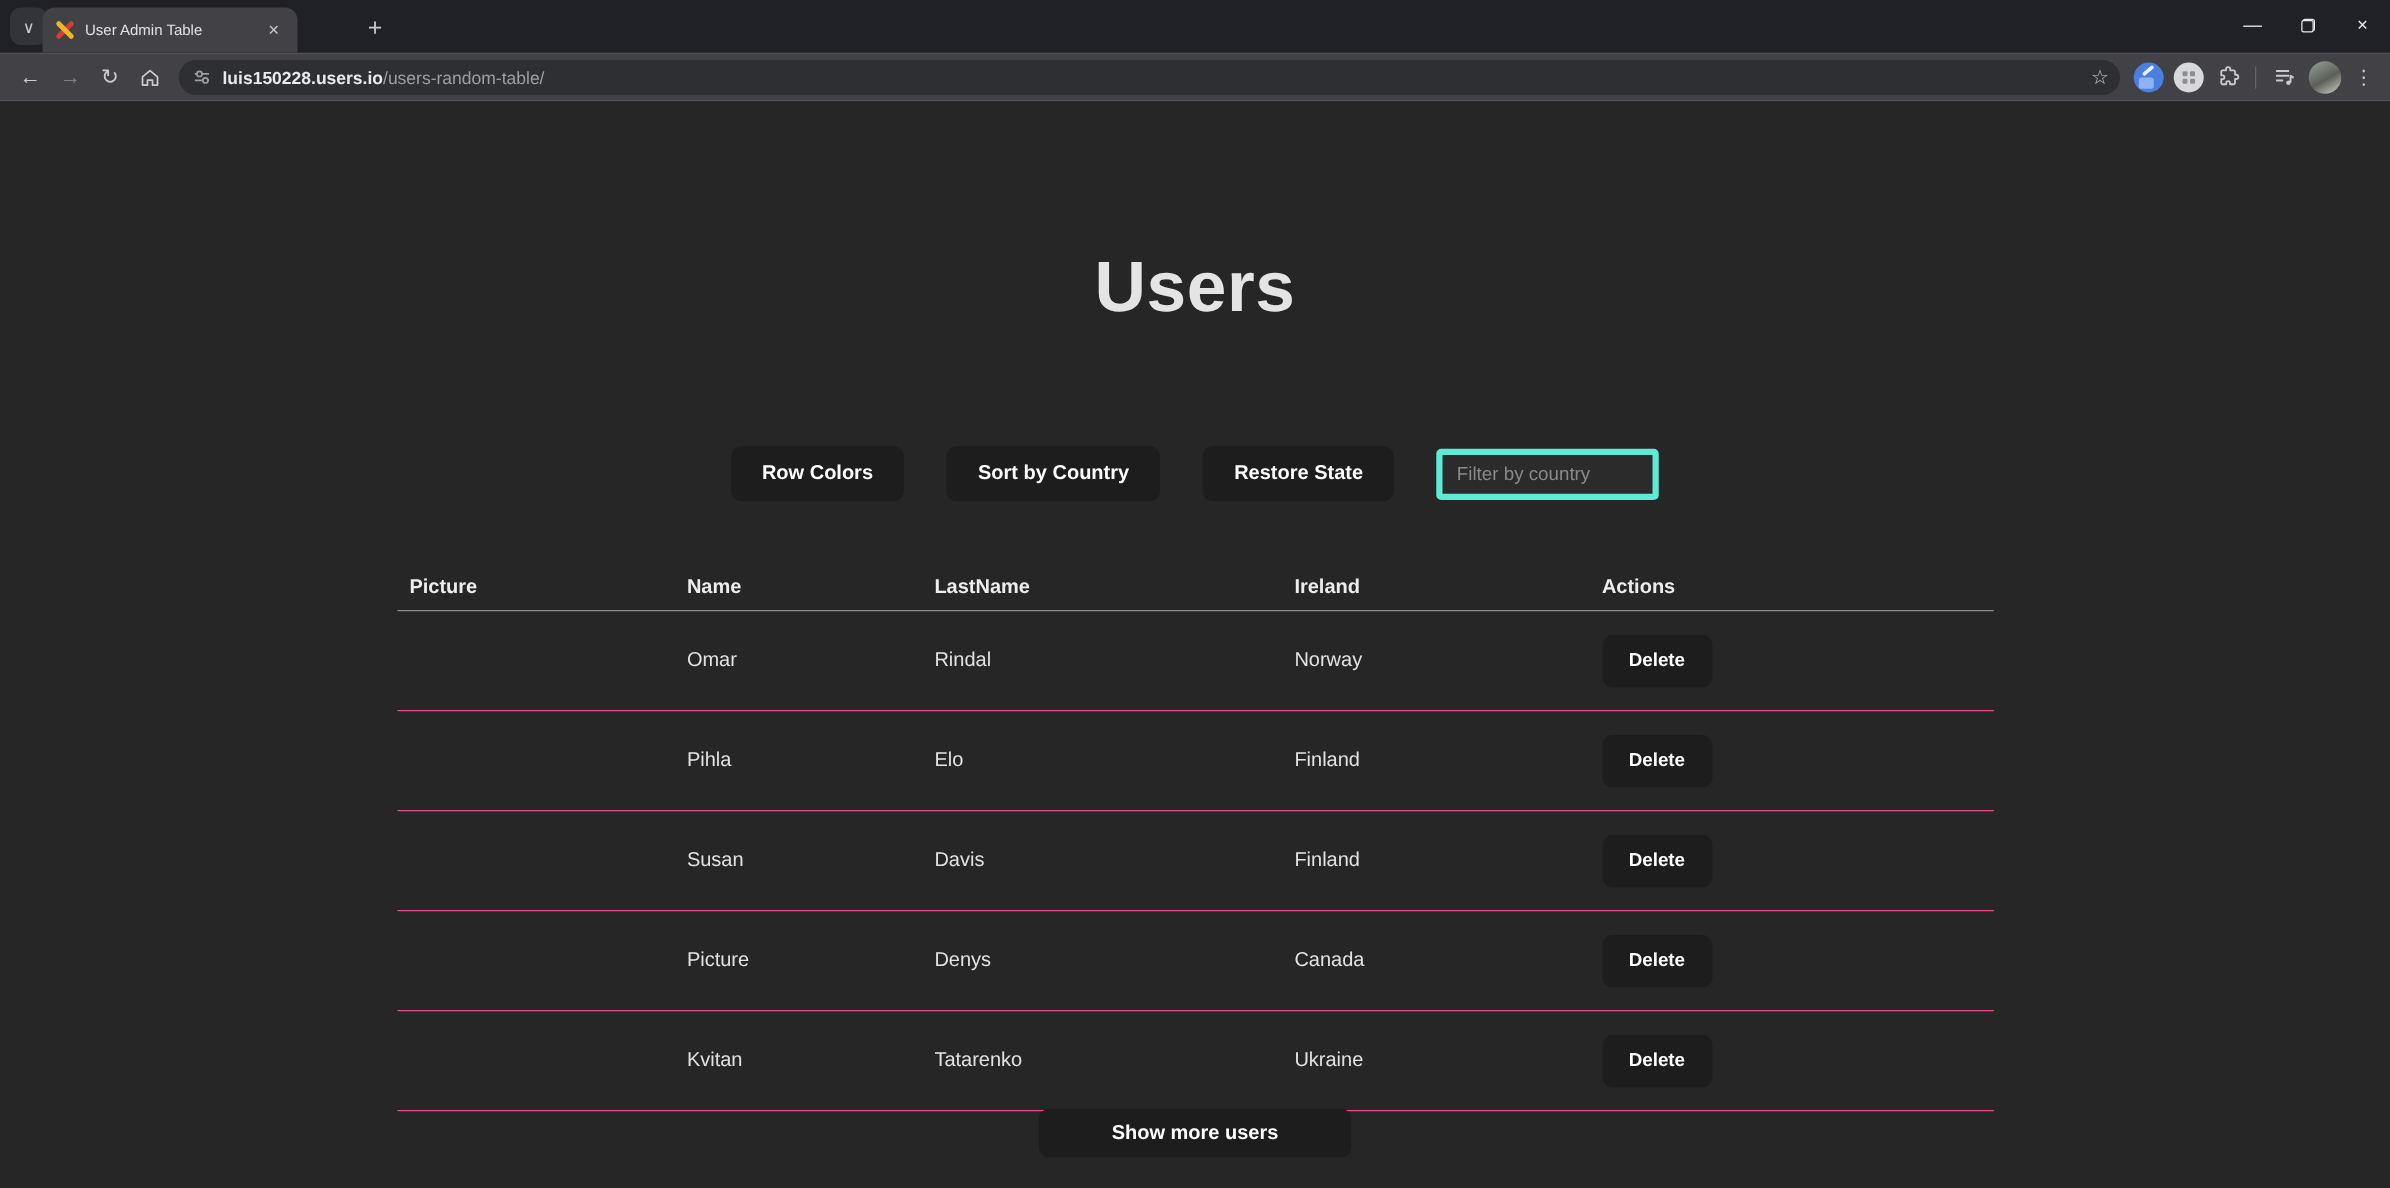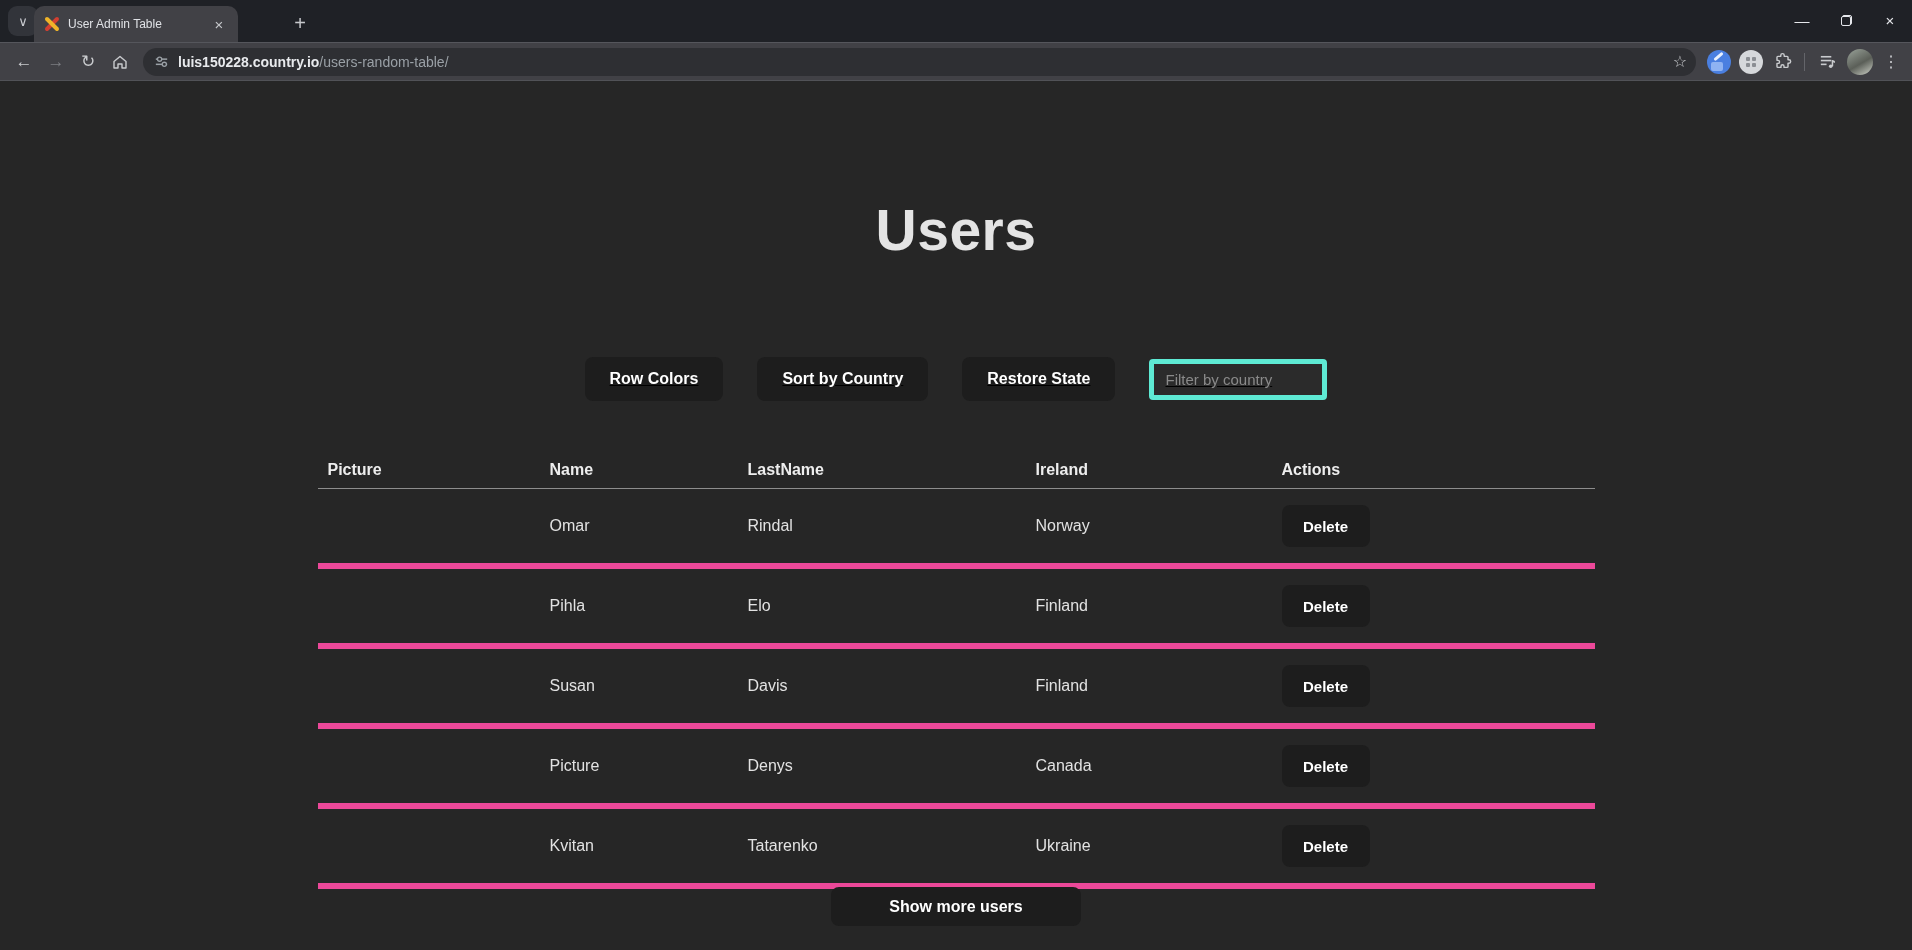--- a/index.html
+++ b/index.html
@@ -47,32 +47,32 @@
     justify-content:center; margin:0 3px; cursor:pointer; }
   .toolbar-sep { width:1px; height:18px; background:#64656a; margin:0 6px; }
   .icon-btn { width:28px; height:28px; display:flex; align-items:center; justify-content:center; color:#c9cbce; cursor:pointer; }
   .profile-avatar { width:26px; height:26px; border-radius:50%; margin:0 4px; cursor:pointer; }
   .kebab { font-size:16px; color:#c9cbce; width:24px; height:28px; display:flex; align-items:center; justify-content:center; cursor:pointer;}
 
   
   .page { height:868px; background:var(--page_bg,#262626); }
   .page-title { text-align:center; padding-top:116px; font-size:57px; line-height:1.16; font-weight:bold;
     color:#e4e4e4; letter-spacing:.5px; }
-  .controls { display:flex; justify-content:center; align-items:center; gap:34px; margin-top:94px;text-decoration:underline; }
+  .controls { display:flex; justify-content:center; align-items:center; gap:34px; margin-top:94px; }
   .ctl-btn { background:var(--button_bg,#1d1d1d); color:#ffffff; font-family:inherit; font-weight:bold;
     font-size:16px; height:44px; padding:0 25px; border:none; border-radius:8px; cursor:pointer; }
   .filter-input { width:178px; height:41px; background:#2b2b2b; border:5px solid #5eead4; border-radius:4px;
     color:#dddddd; font-family:inherit; font-size:15px; padding:0 11px; }
   .filter-input::placeholder { color:#8a8a8a; }
 
   .table-wrap { width:1277px; margin:50px auto 0; }
   .thead, .trow { display:grid; grid-template-columns:222px 198px 288px 246px 1fr; align-items:center; }
   .thead { height:38px; border-bottom:1px solid var(--separator,#8d8d8d); }
   .th { font-size:16px; font-weight:bold; color:#ededed; padding-left:10px; }
-  .trow { height:80px; border-bottom:6px solid #ec4899; }
+  .trow { height:80px; border-bottom:1px solid #ec4899; }
   .td { font-size:16px; color:#e2e2e2; padding-left:10px; }
   .avatar { width:52px; height:52px; border-radius:50%; margin-left:10px; }
   .delete-btn { background:var(--button_bg,#1d1d1d); color:#fff; font-family:inherit; font-weight:bold;
     font-size:15px; height:42px; width:88px; border:none; border-radius:8px; margin-left:10px; cursor:pointer; }
   .show-more-btn { display:block; margin:-2px auto 0; background:var(--button_bg,#1d1d1d); color:#fff;
     font-family:inherit; font-weight:bold; font-size:16px; height:39px; width:250px; border:none;
     border-radius:8px; cursor:pointer; position:relative; }
 </style>
 </head>
 <body>
@@ -123,21 +123,21 @@
 
   <div class="urlbar">
     <span class="pill-icon">
       <svg width="17" height="17" viewBox="0 0 18 18">
         <line x1="3" y1="6.5" x2="15" y2="6.5" stroke="#9aa0a6" stroke-width="1.6"></line>
         <circle cx="7" cy="6.5" r="2.2" fill="#2e2f33" stroke="#9aa0a6" stroke-width="1.4"></circle>
         <line x1="3" y1="12" x2="15" y2="12" stroke="#9aa0a6" stroke-width="1.6"></line>
         <circle cx="12" cy="12" r="2.2" fill="#2e2f33" stroke="#9aa0a6" stroke-width="1.4"></circle>
       </svg>
     </span>
-    <span class="url-text"><span class="url-host">luis150228.country.io</span><span class="url-path">/users-random-table/</span></span>
+    <span class="url-text"><span class="url-host">luis150228.users.io</span><span class="url-path">/users-random-table/</span></span>
     <span class="star-btn">
         <span>☆</span>
       </span>
   </div>
 
   <div class="ext-blue"></div>
   <div class="ext-gray">
     <svg width="12" height="12" viewBox="0 0 12 12">
       <rect x="1" y="1" width="4" height="4" rx="1" fill="#8b8e93"></rect>
         <rect x="7" y="1" width="4" height="4" rx="1" fill="#8b8e93"></rect>

